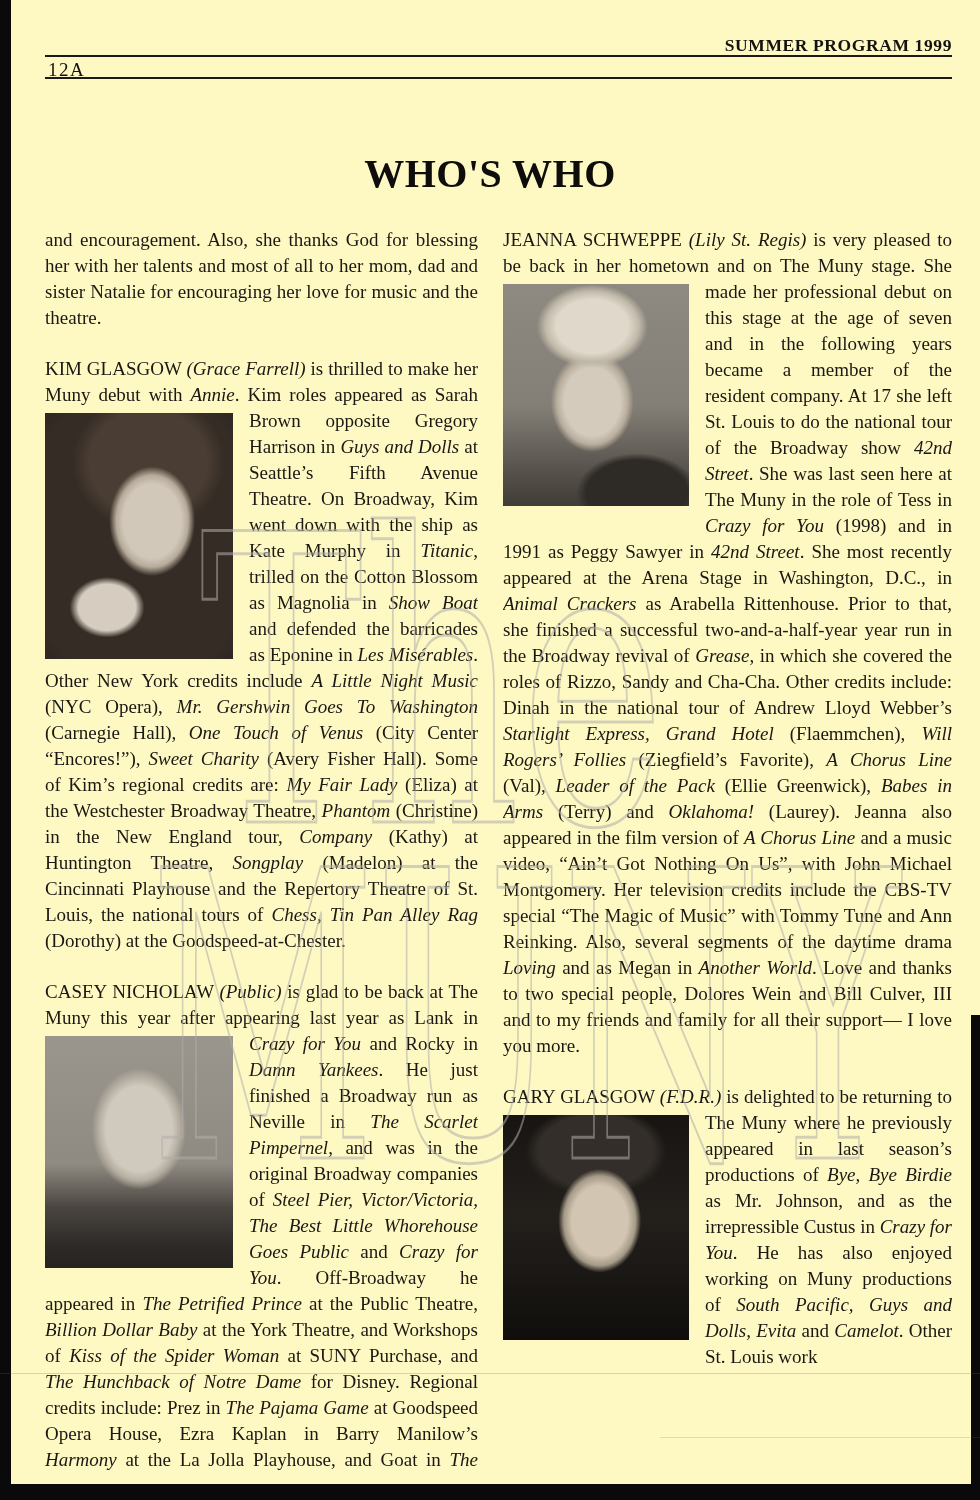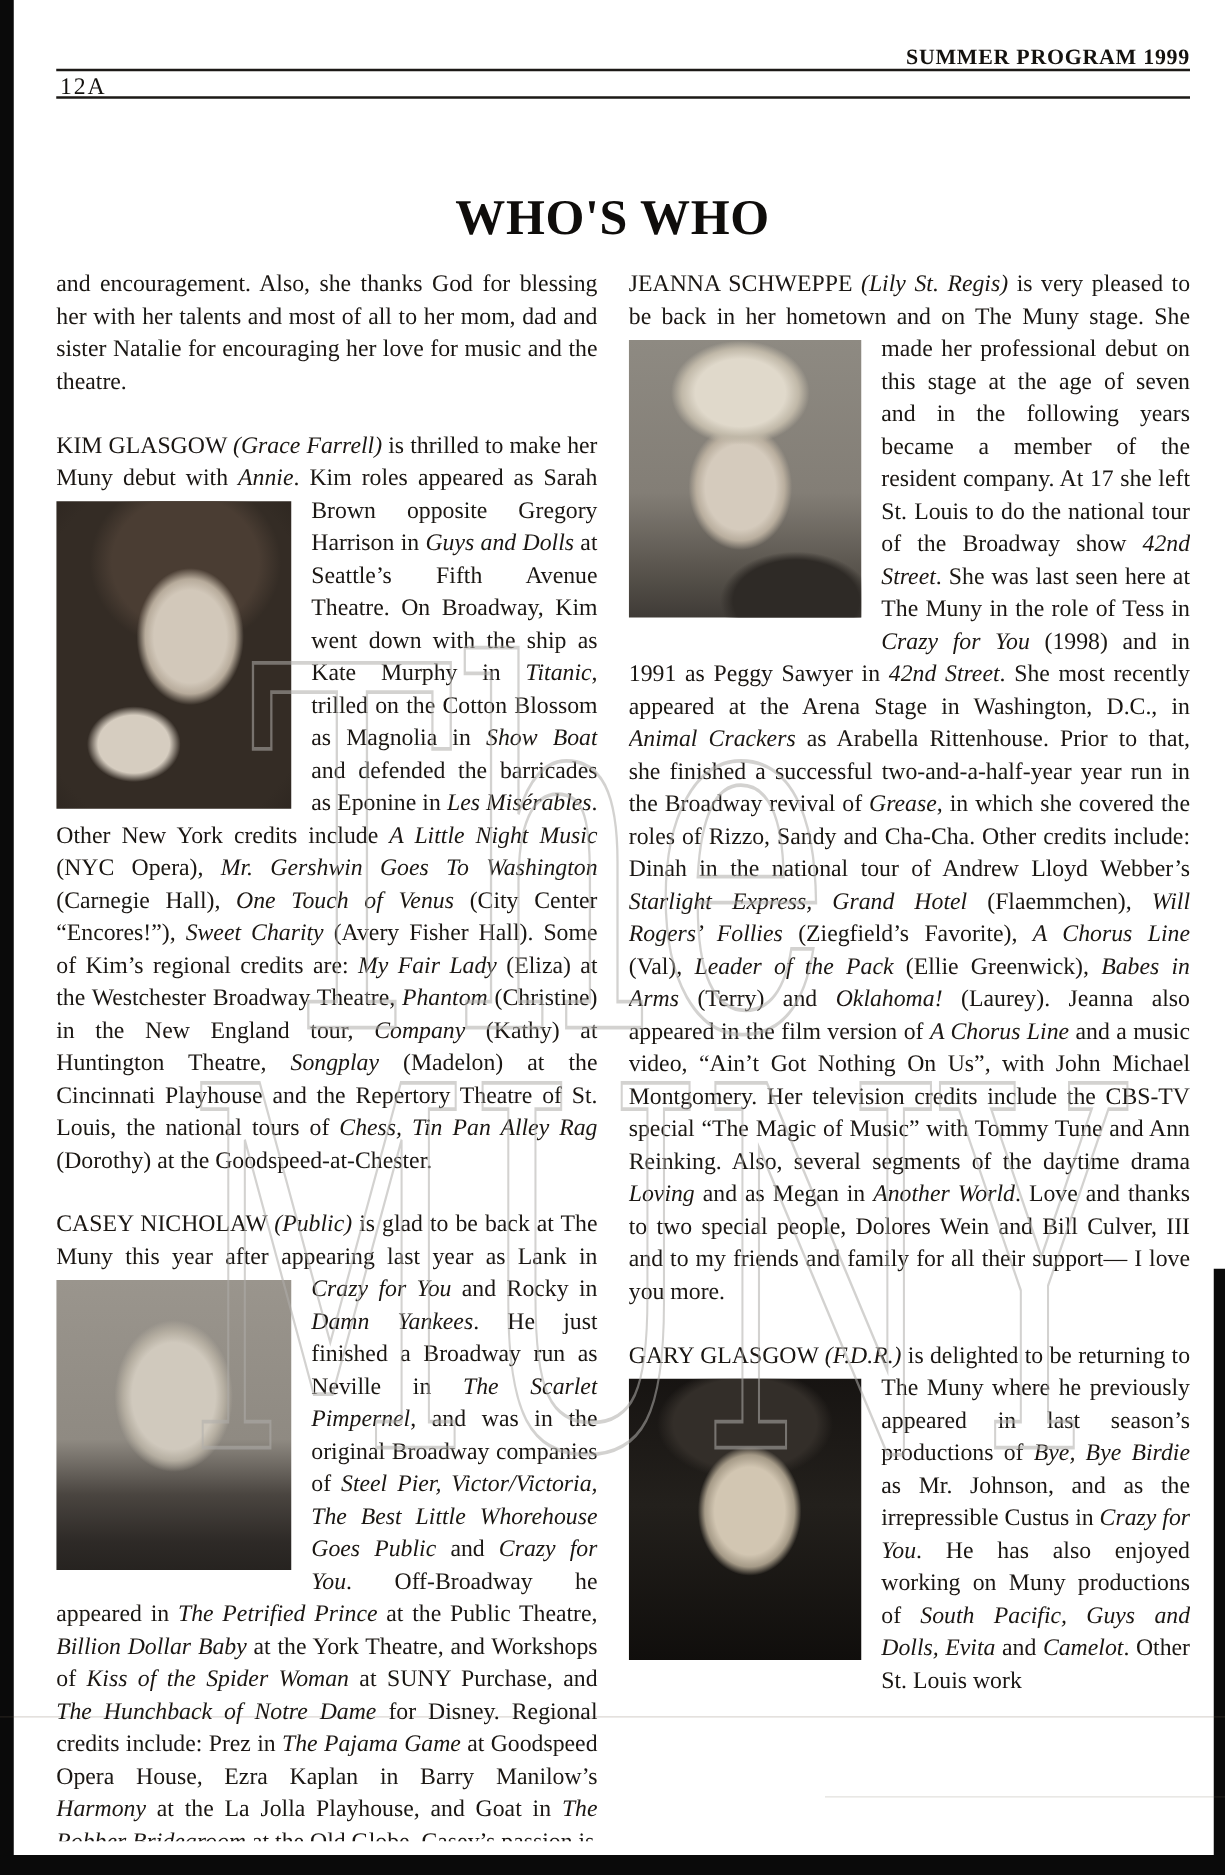--- a/index.html
+++ b/index.html
@@ -1,16 +1,16 @@
 <!DOCTYPE html>
 <html><head>
 <meta charset="utf-8">
 <style>
   html,body{margin:0;padding:0;background:#555;}
-  .page{position:relative;width:980px;height:1500px;background:#ffffff;overflow:hidden;
+  .page{position:relative;width:980px;height:1500px;background:#fef9c3;overflow:hidden;
         font-family:"Liberation Serif", serif;color:#1b1713;}
   
   .edge{position:absolute;background:#0a0a0a;}
   .edge-left{left:0;top:0;width:11px;height:1500px;}
   .edge-right{right:0;top:1015px;width:9px;height:485px;}
   .edge-bottom{left:0;top:1484px;width:980px;height:16px;}
   .crease{position:absolute;height:1px;background:rgba(110,100,85,.25);}
   .crease-1{left:0;top:1373px;width:980px;}
   .crease-2{left:660px;top:1437px;width:320px;background:rgba(110,100,85,.2);}
   
@@ -23,21 +23,21 @@
   .page-title{position:absolute;top:150px;left:0;width:980px;margin:0;text-align:center;
               font-size:40px;font-weight:bold;letter-spacing:.5px;color:#0f0d0b;}
   
   .watermark{position:absolute;left:0;top:0;z-index:6;pointer-events:none;}
   .wm{font-family:"DejaVu Serif", serif;fill:none;stroke:#b0aeab;stroke-width:3px;opacity:.55;}
   
   .col{position:absolute;top:215px;height:1258px;overflow:hidden;z-index:2;
        font-size:19px;line-height:26px;text-align:justify;}
   .col-left{left:45px;width:433px;}
   .col-right{left:503px;width:449px;}
-  .col p{margin:0 0 25px 0;}
+  .col p{margin:12px 0 25px 0;}
   .seg-b,.bio-name{font-weight:normal;}
   .seg-i,.bio-role{font-style:italic;}
   
   .photo{display:block;float:left;margin:5px 16px 8px 0;}
   .photo-kim{width:188px;height:246px;background:
     radial-gradient(ellipse 52px 42px at 33% 79%, #d6cdc0 0 55%, rgba(0,0,0,0) 72%),
     radial-gradient(ellipse 58px 74px at 57% 44%, #d2c8ba 0 50%, #b7ab9b 62%, rgba(0,0,0,0) 74%),
     radial-gradient(ellipse 98px 88px at 55% 20%, #4a3d33 0 60%, rgba(0,0,0,0) 78%),
     radial-gradient(ellipse 170px 210px at 50% 50%, #342c25 0 70%, #251f1a 100%);}
   .photo-casey{width:188px;height:232px;background:

